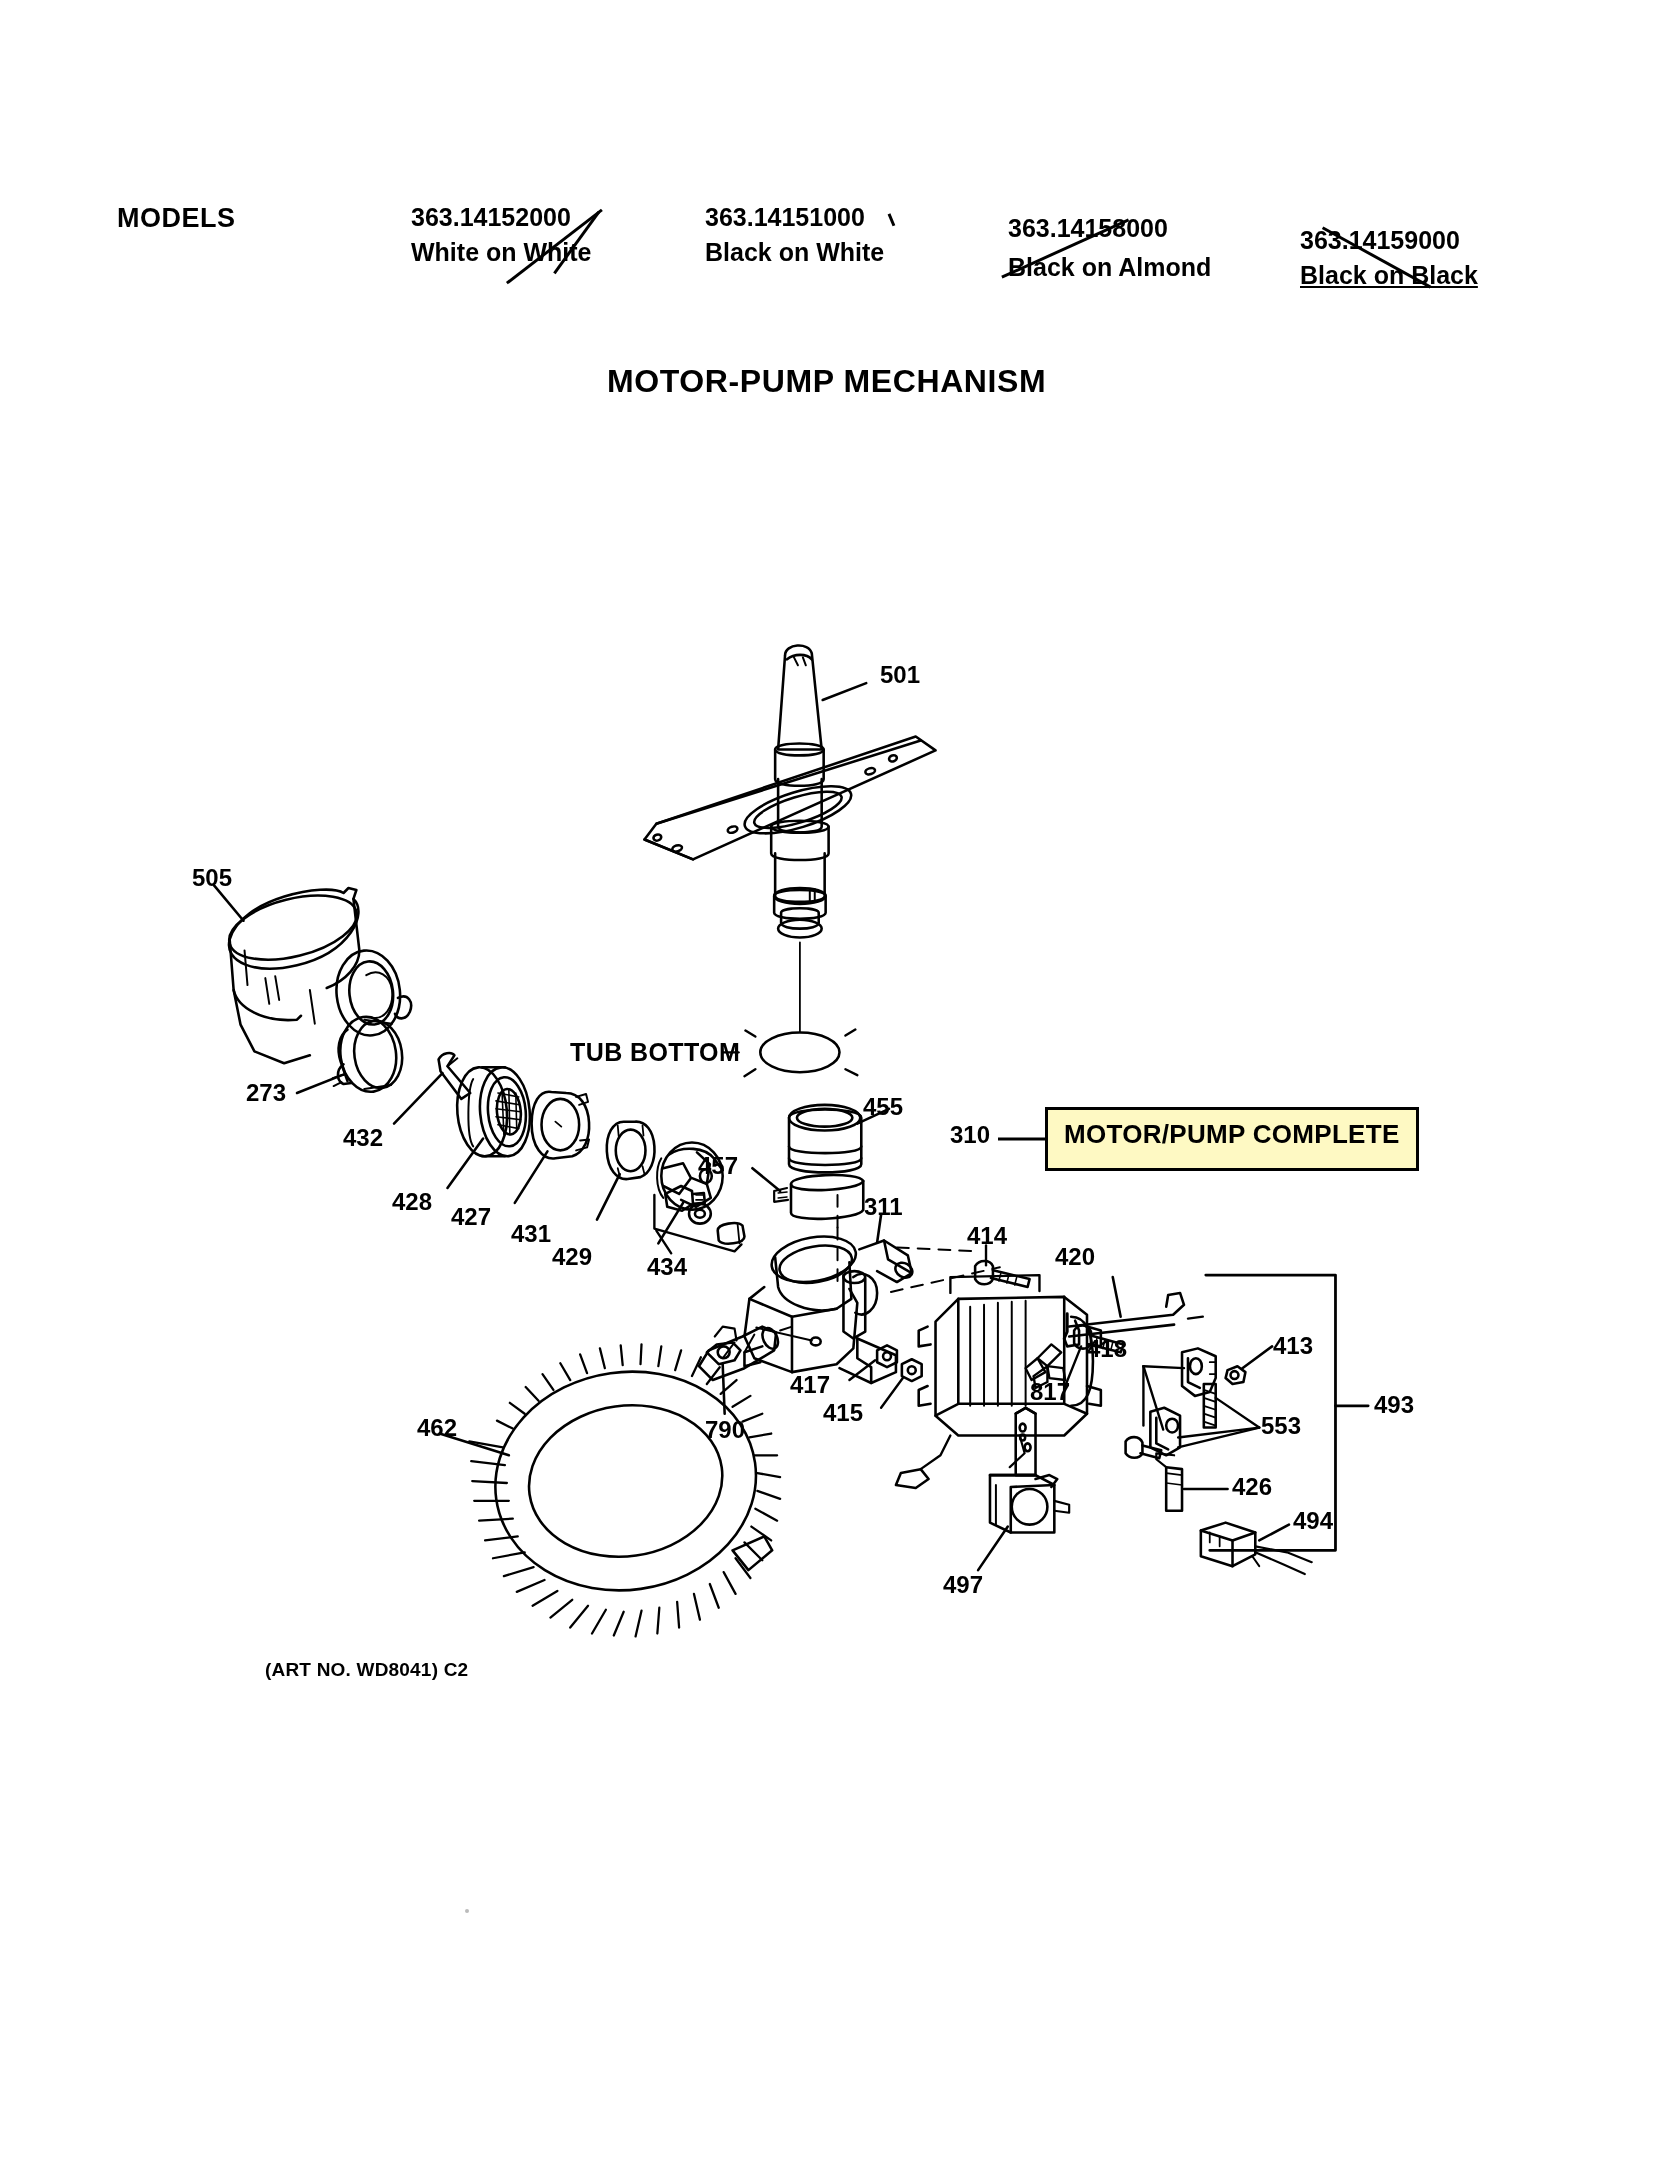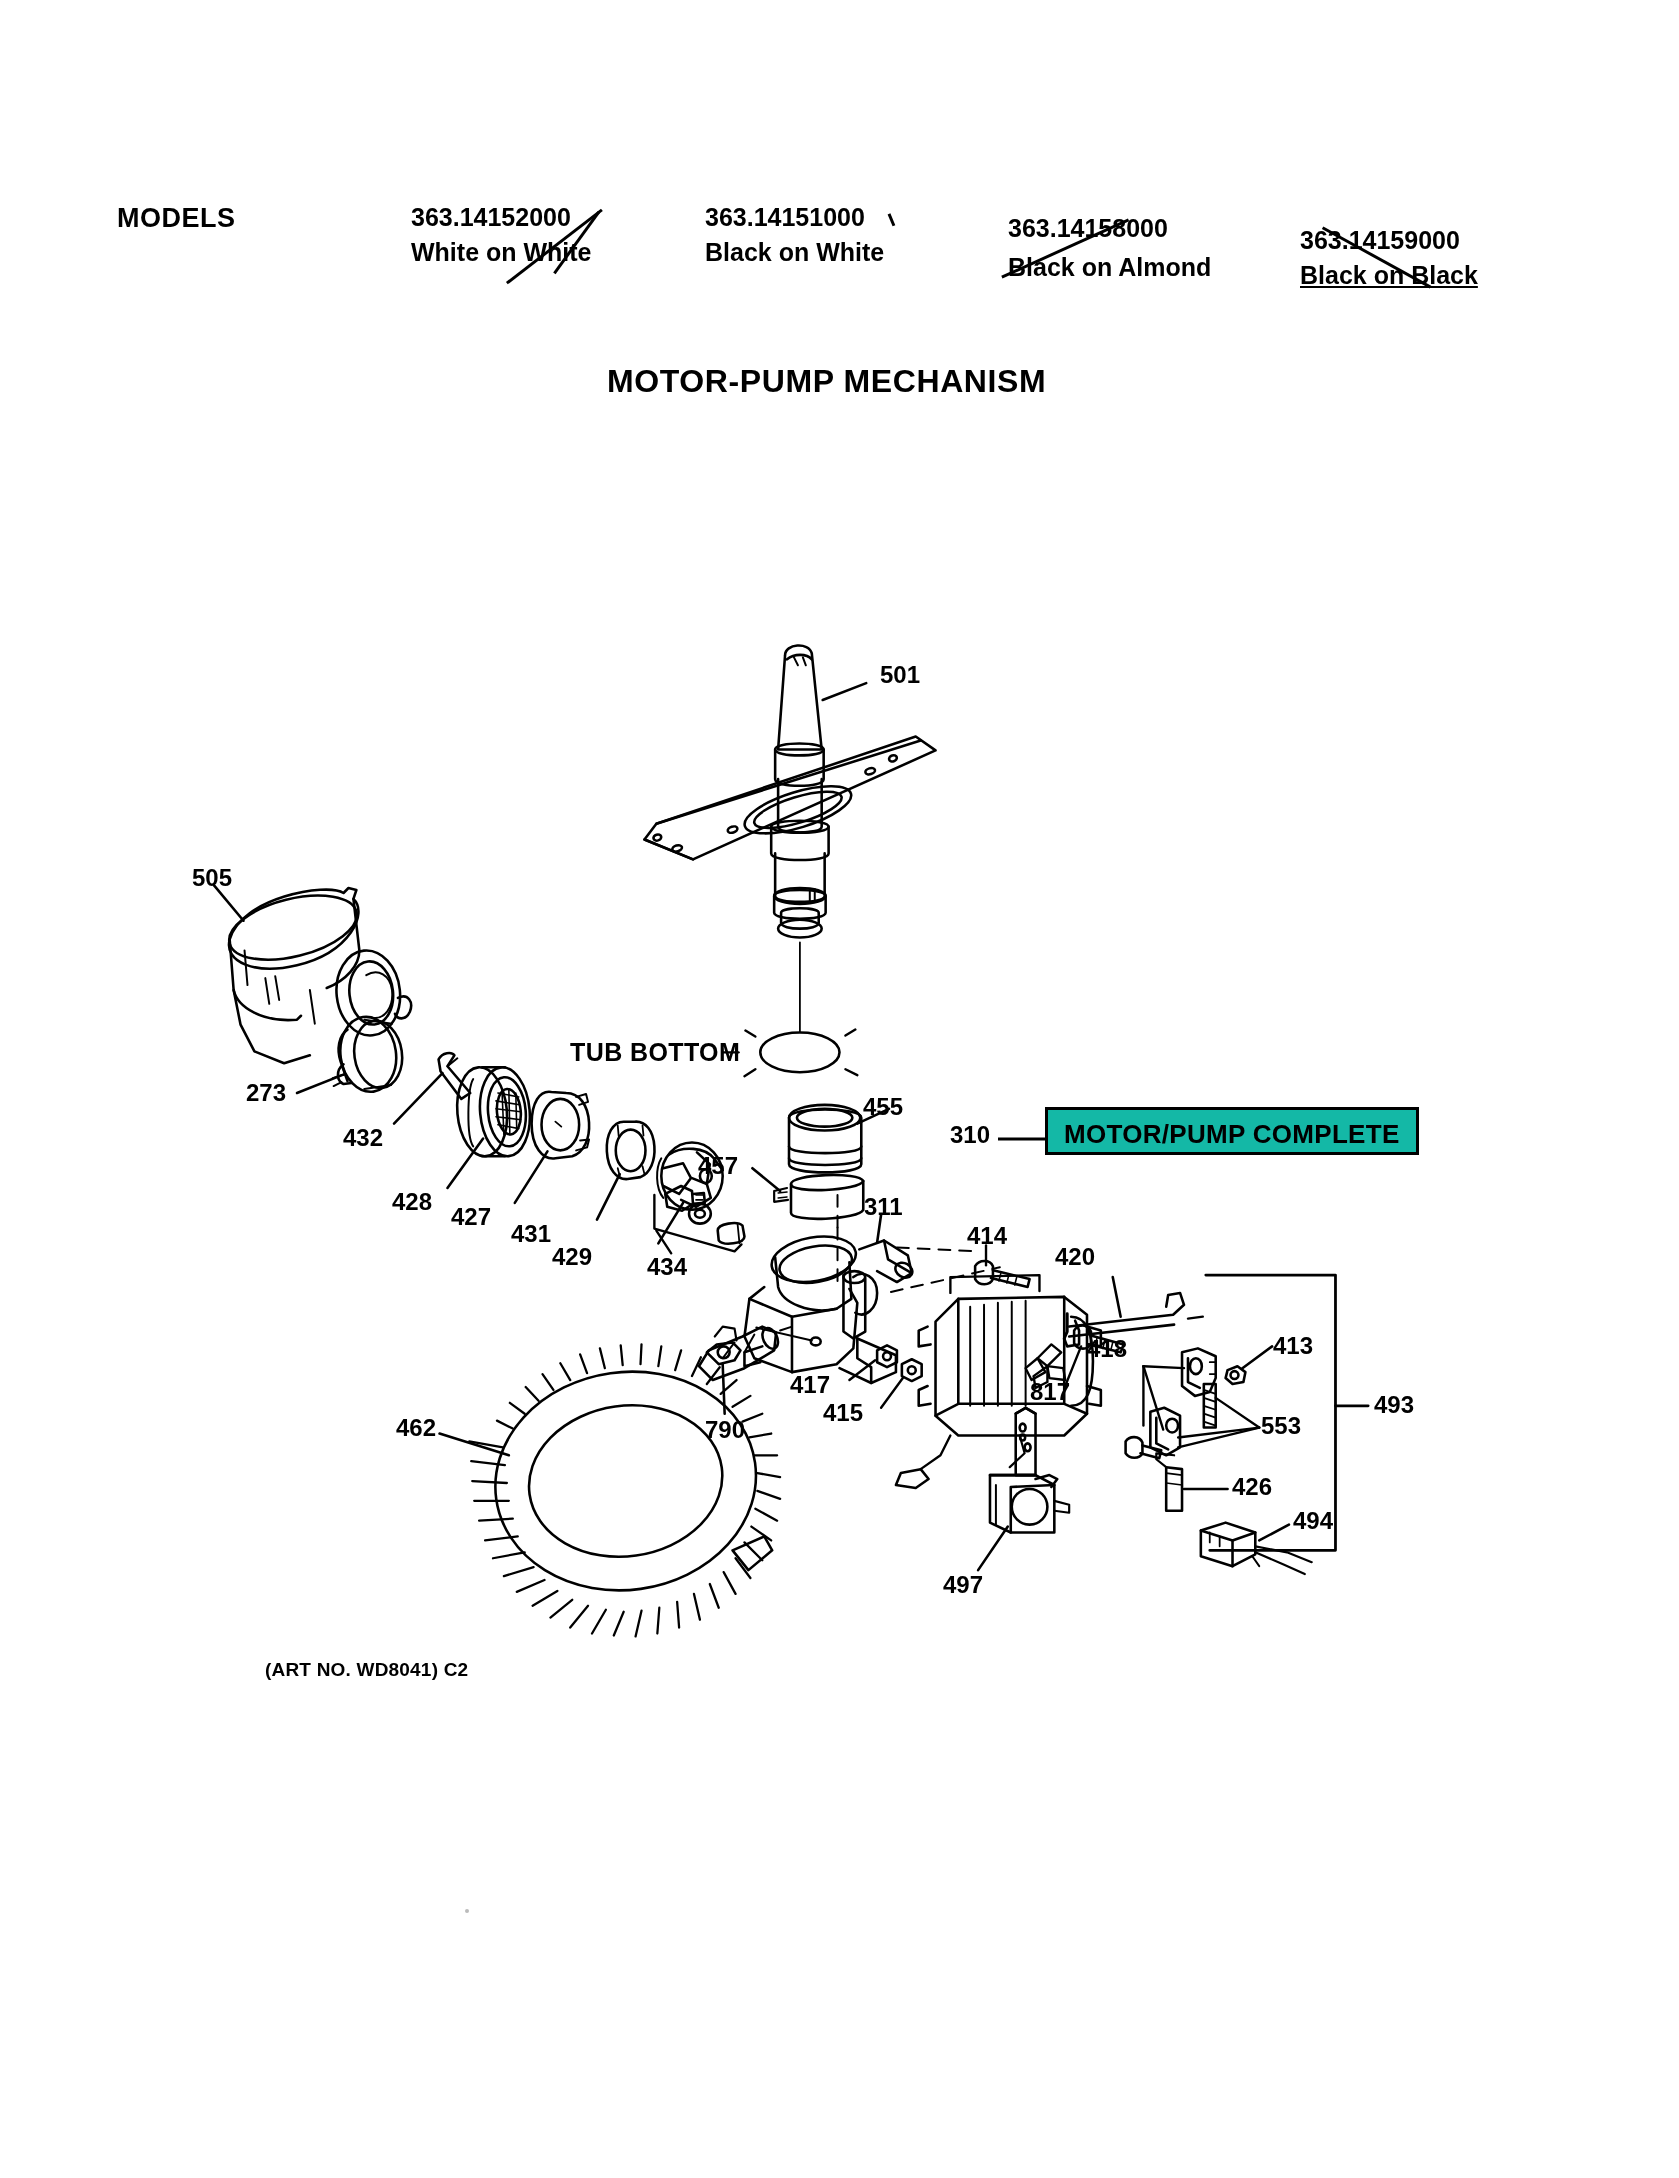--- a/index.html
+++ b/index.html
@@ -9,21 +9,21 @@
   .pg{position:absolute;inset:0;}
   .abs{position:absolute;}
   .hdr-label{font-weight:bold;font-size:27px;letter-spacing:0.5px;}
   .model-num{font-weight:bold;font-size:25px;white-space:nowrap;}
   .model-desc{font-weight:bold;font-size:25px;white-space:nowrap;}
   .title{font-weight:bold;font-size:32px;letter-spacing:0.6px;}
   .ref{font-weight:bold;font-size:24px;white-space:nowrap;}
   .tubtxt{font-weight:bold;font-size:25px;letter-spacing:0.4px;white-space:nowrap;margin-left:16px;}
   .boxlabel{font-weight:bold;font-size:26px;letter-spacing:0.3px;white-space:nowrap;}
   .artno{font-weight:bold;font-size:19px;letter-spacing:0.2px;white-space:nowrap;}
-  .mpbox{border:3px solid #000;padding:9px 16px 2px 16px;background:#14b8a6;}
+  .mpbox{border:3px solid #000;padding:9px 16px 18px 16px;background:#fef9c3;}
   svg{display:block;overflow:visible;}
   .strike{stroke:#000;stroke-width:3;fill:none;}
 </style>
 </head>
 <body>
 
 <div class="pg">
 
   <div class="abs hdr-label" style="left:117px;top:203px;">MODELS</div>
 
@@ -468,21 +468,21 @@
   <div class="abs ref" style="left:1055px;top:1243px;">420</div>
   <div class="abs ref" style="left:790px;top:1371px;">417</div>
   <div class="abs ref" style="left:823px;top:1399px;">415</div>
   <div class="abs ref" style="left:1030px;top:1378px;">817</div>
   <div class="abs ref" style="left:1087px;top:1335px;">418</div>
   <div class="abs ref" style="left:1273px;top:1332px;">413</div>
   <div class="abs ref" style="left:1261px;top:1412px;">553</div>
   <div class="abs ref" style="left:1232px;top:1473px;">426</div>
   <div class="abs ref" style="left:1293px;top:1507px;">494</div>
   <div class="abs ref" style="left:1374px;top:1391px;">493</div>
-  <div class="abs ref" style="left:396px;top:1414px;">462</div>
+  <div class="abs ref" style="left:417px;top:1414px;">462</div>
   <div class="abs ref" style="left:705px;top:1416px;">790</div>
   <div class="abs ref" style="left:943px;top:1571px;">497</div>
 
   <div class="abs tubtxt" style="left:554px;top:1038px;">TUB BOTTOM</div>
 
   <div class="abs ref" style="left:950px;top:1121px;">310</div>
   <svg class="abs" style="left:998px;top:1135px;width:51px;height:8px;" viewBox="0 0 52 8" width="51" height="8">
     <path d="M0,4 L52,4" stroke="#000" stroke-width="3" fill="none"></path>
   </svg>
   <div class="abs mpbox" style="left:1045px;top:1107px;">

